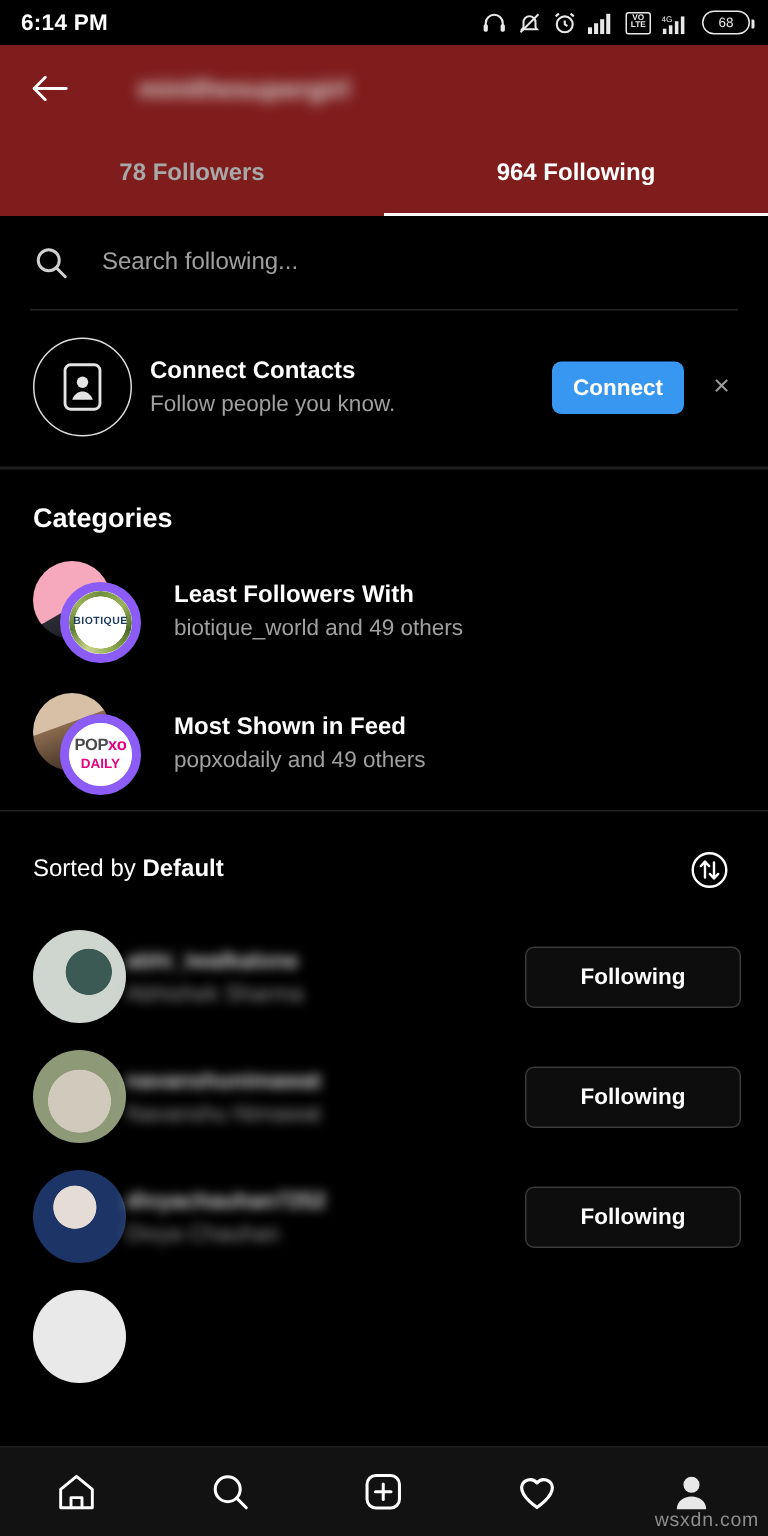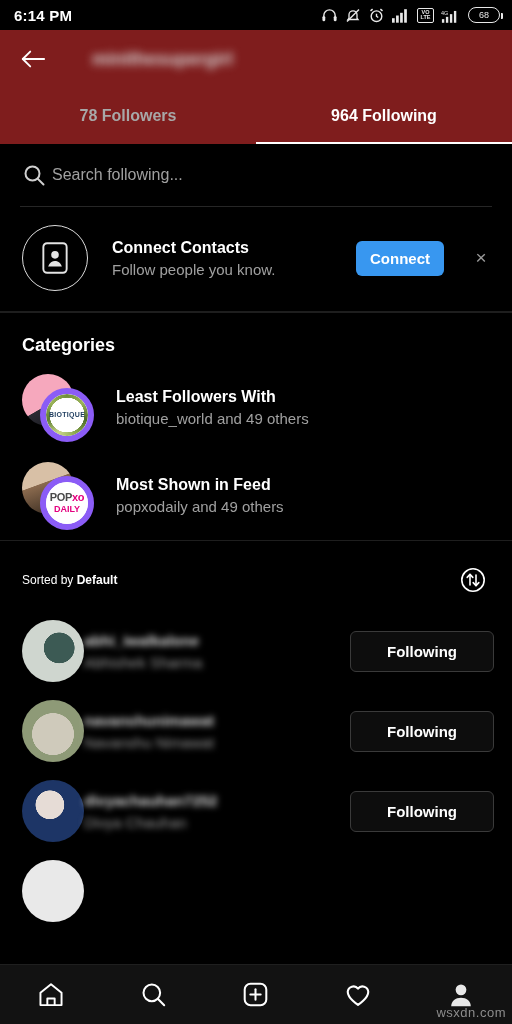--- a/index.html
+++ b/index.html
@@ -53,26 +53,26 @@
     font-size:16px; font-weight:bold; position:relative;
   }
   .tab.inactive { color:#a8a8a8; }
   .tab.active { color:#fff; }
   .tab.active:after {
     content:""; position:absolute; left:0; right:0; bottom:0;
     height:2px; background:#fff;
   }
 
   
-  .search-row { display:flex; align-items:center; height:62px; padding:0 22px; gap:6px; }
+  .search-row { display:flex; align-items:center; height:62px; padding:0 22px; gap:22px; }
   .search-text { font-size:16px; color:#a0a0a0; }
   .hr-thin { height:1px; background:#262626; margin:0 20px; }
 
   
-  .connect-row { display:flex; align-items:center; padding:18px 18px 20px 22px; gap:24px; }
+  .connect-row { display:flex; align-items:center; padding:18px 18px 20px 22px; gap:12px; }
   .contact-circle {
     width:66px; height:66px; min-width:66px; border:1.6px solid #dcdcdc; border-radius:50%;
     display:flex; align-items:center; justify-content:center;
   }
   .connect-texts { flex:1; display:flex; flex-direction:column; gap:4px; }
   .connect-title { font-size:16px; font-weight:bold; color:#fff; }
   .connect-sub { font-size:15px; color:#a0a0a0; }
   .connect-btn {
     background:#3897f0; color:#fff; font-size:15px; font-weight:bold;
     border:none; border-radius:6px; padding:9px 14px; cursor:pointer;
@@ -113,21 +113,21 @@
   .popxo .l1 i { font-style:normal; color:#e4007f; }
   .popxo .l2 { font-size:9px; font-weight:bold; color:#e4007f; margin-top:2px; }
   .photo-a { background:linear-gradient(150deg,#f6a8bd 0 55%, #2b2b33 56%, #13131a 100%); }
   .photo-b { background:linear-gradient(160deg,#d8c0a6 0 40%, #8a6a4e 41%, #2a2018 100%); }
   .cat-texts { display:flex; flex-direction:column; gap:4px; }
   .cat-title { font-size:16px; font-weight:bold; color:#fff; }
   .cat-sub { font-size:15px; color:#a0a0a0; }
 
   
   .sorted-row { display:flex; align-items:center; justify-content:space-between; padding:22px 22px 14px; }
-  .sorted-text { font-size:12px; color:#fff; }
+  .sorted-text { font-size:16px; color:#fff; }
   .sorted-text b { font-weight:bold; }
   .sort-icon-btn { width:34px; height:34px; display:flex; align-items:center; justify-content:center; cursor:pointer; }
 
   
   .user-row { display:flex; align-items:center; padding:9px 18px 9px 22px; }
   .user-av { width:62px; height:62px; min-width:62px; border-radius:50%; overflow:hidden; }
   .av1 { background:radial-gradient(circle at 60% 45%, #3c5a54 0 30%, #cfd6cf 31% 100%); }
   .av2 { background:radial-gradient(circle at 50% 55%, #cfcabb 0 45%, #8e9a77 46% 100%); }
   .av3 { background:radial-gradient(circle at 45% 40%, #e6dcd6 0 28%, #1d3566 29% 100%); }
   .user-texts { flex:1; display:flex; flex-direction:column; gap:5px; filter:blur(3.4px); user-select:none; }

